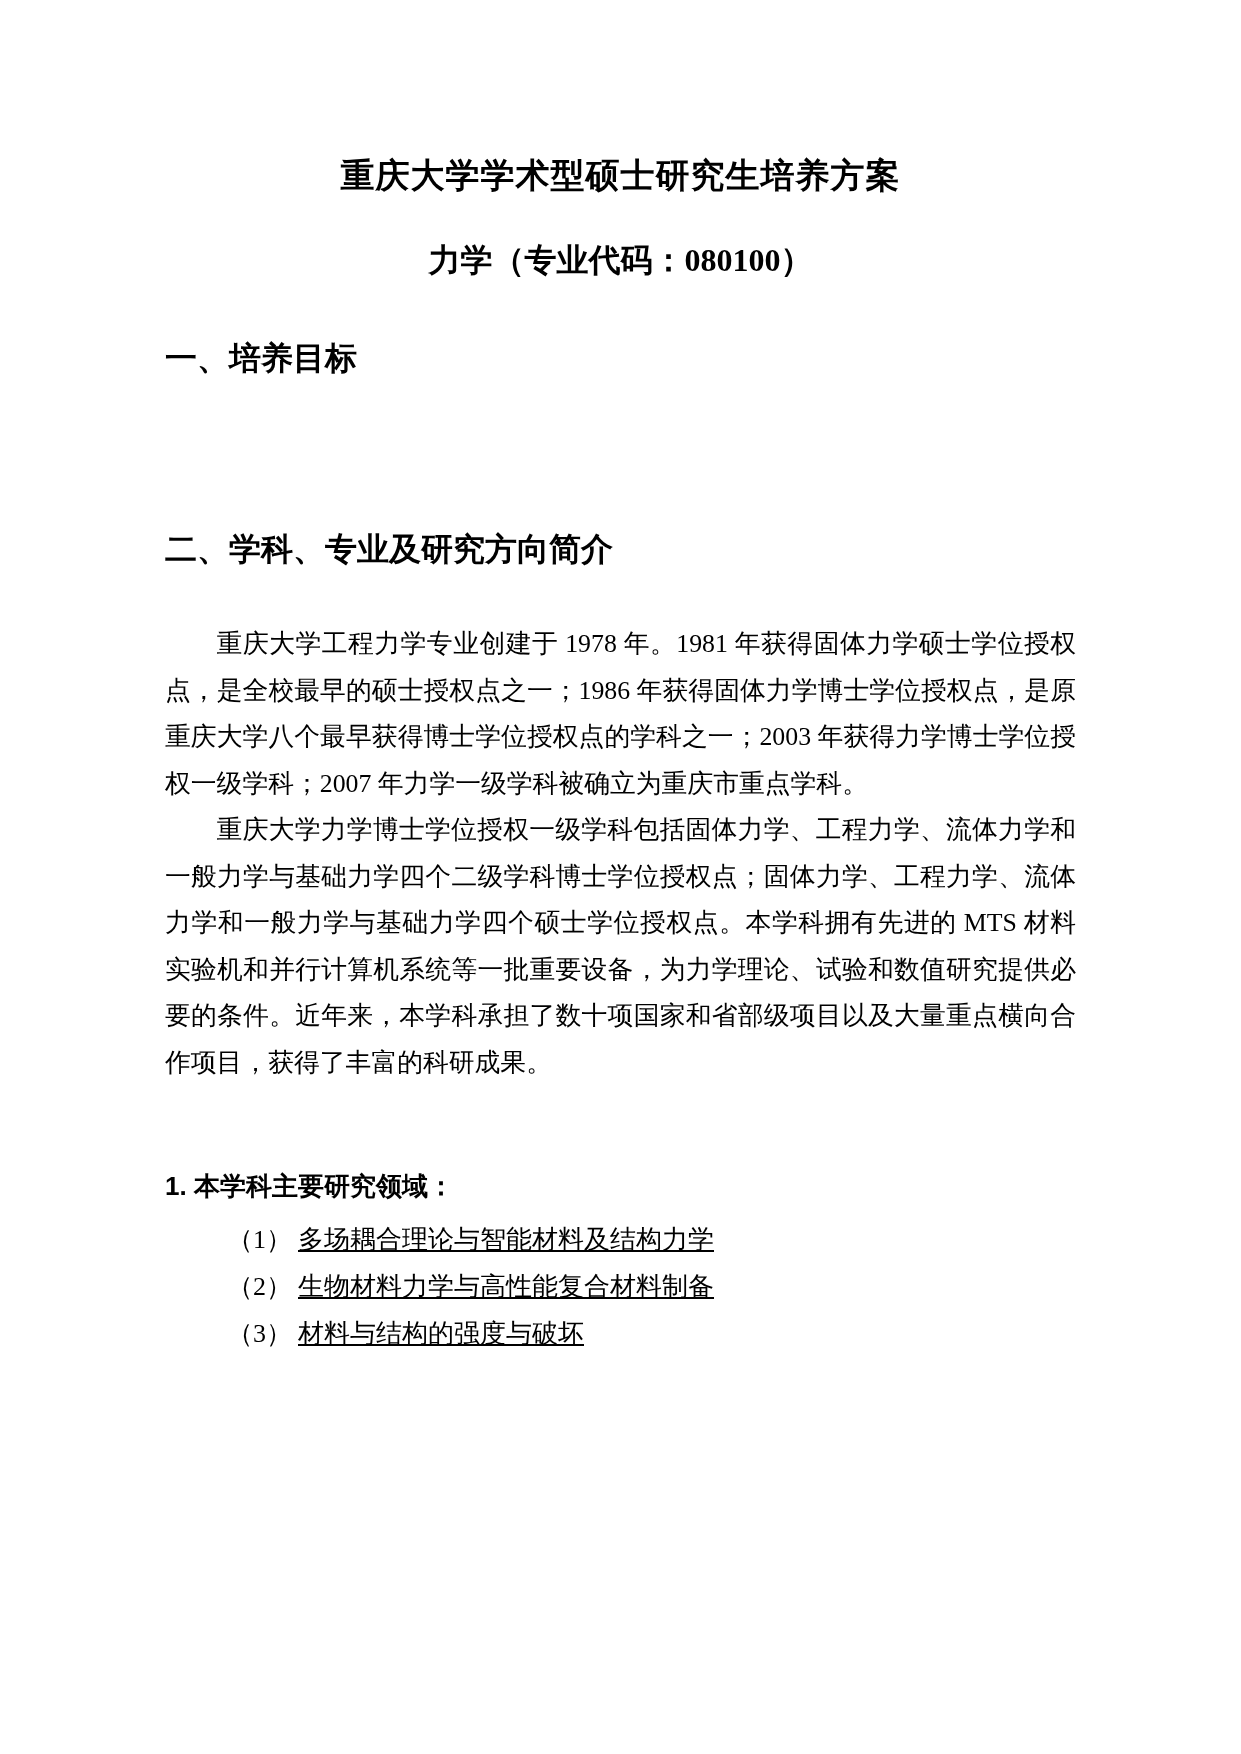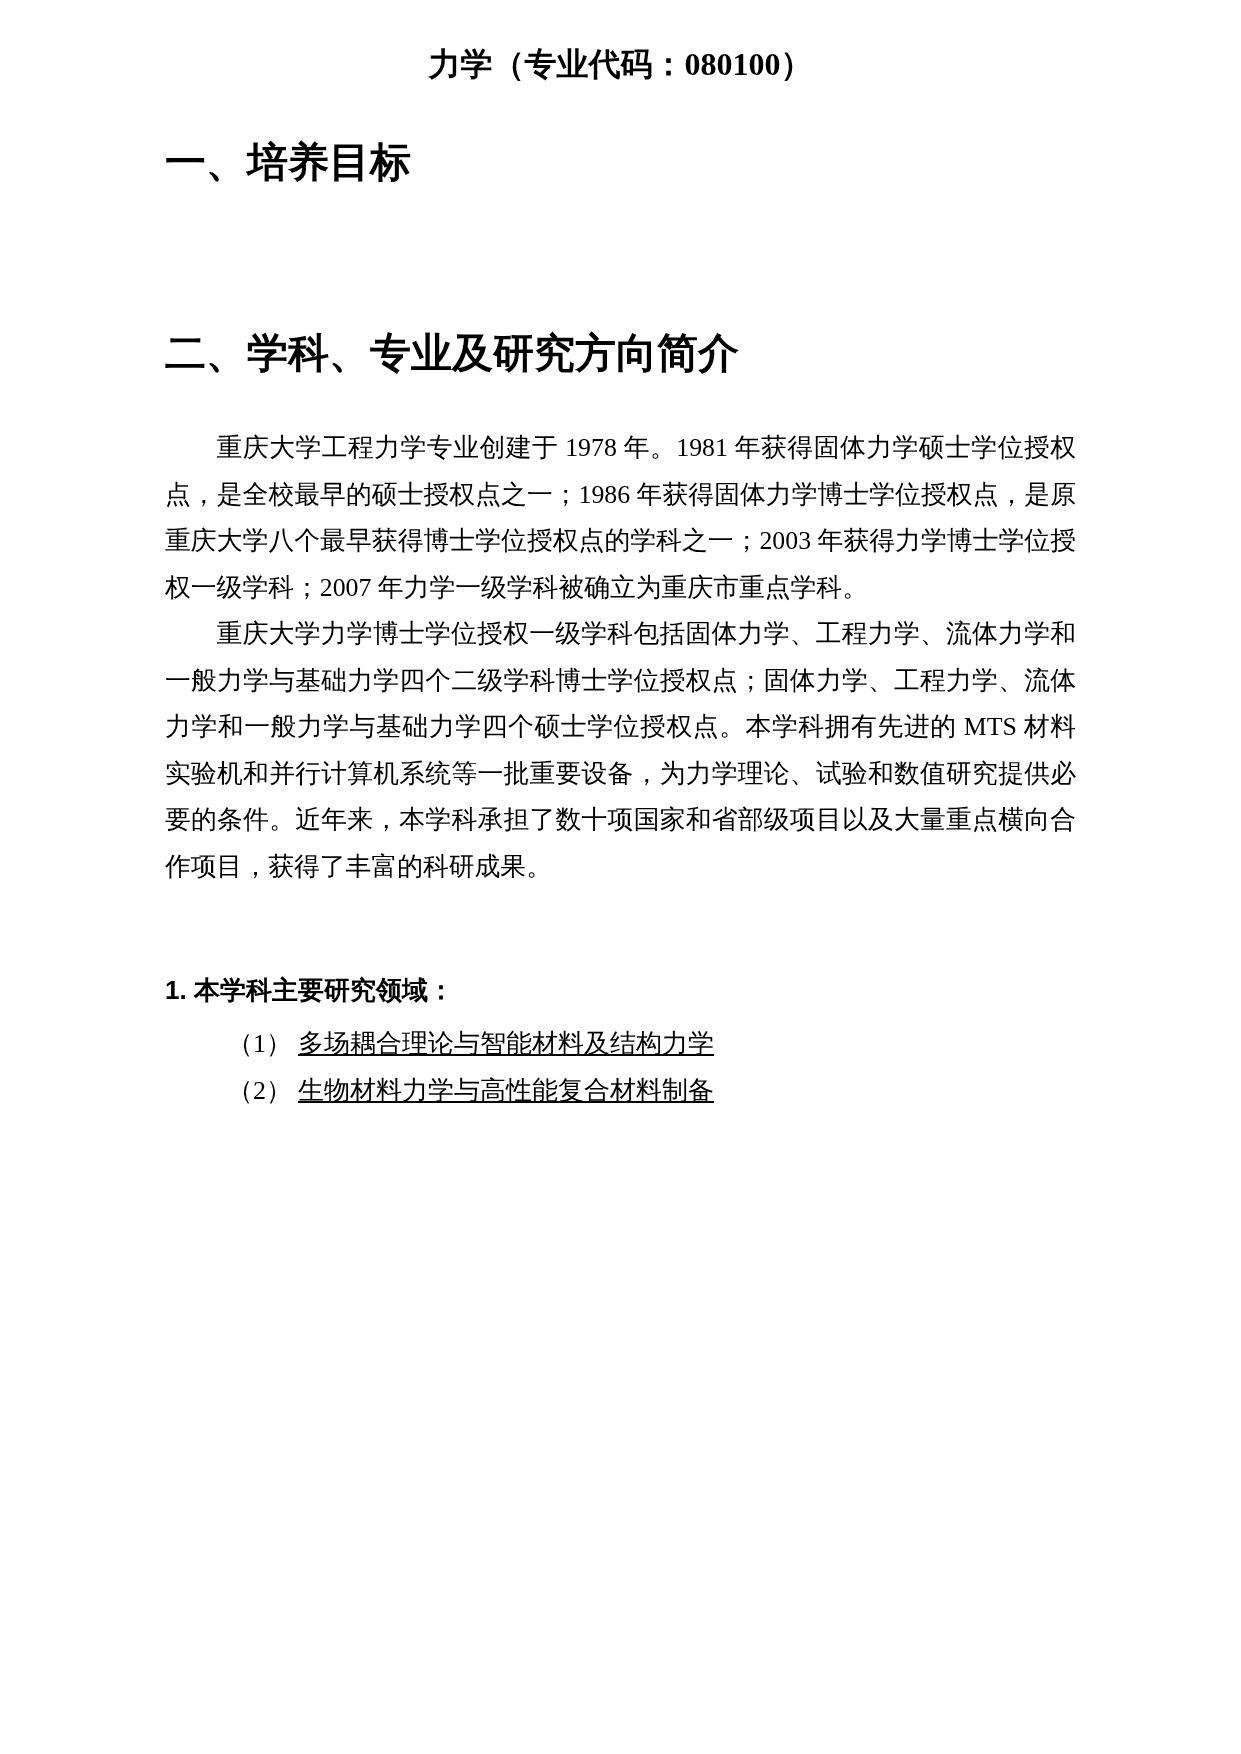--- a/index.html
+++ b/index.html
@@ -25,21 +25,21 @@
   }
   .doc-subtitle {
     margin: 45px 0 0 0;
     font-size: 32px;
     line-height: 38px;
     font-weight: bold;
     text-align: center;
   }
   .sec-heading {
     font-family: "Liberation Sans", "DejaVu Sans", sans-serif;
-    font-size: 41px;
+    font-size: 32px;
     line-height: 40px;
     font-weight: bold;
     margin: 0;
   }
   .sec-heading.h1 { margin-top: 59px; }
   .sec-heading.h2 { margin-top: 151px; }
   .body-p {
     font-size: 25.8px;
     line-height: 46.5px;
     text-align: justify;
@@ -66,20 +66,21 @@
   .area-marker {
     display: inline-block;
     min-width: 71px;
   }
 </style>
 </head>
 <body>
 
 <div class="page">
 
+  <h1 class="doc-title">重庆大学学术型硕士研究生培养方案</h1>
 
   <h2 class="doc-subtitle">力学（专业代码：080100）</h2>
 
   <h3 class="sec-heading h1">一、培养目标</h3>
 
 
   <h3 class="sec-heading h2">二、学科、专业及研究方向简介</h3>
 
   <p class="body-p s2p1">重庆大学工程力学专业创建于 1978 年。1981 年获得固体力学硕士学位授权点，是全校最早的硕士授权点之一；1986 年获得固体力学博士学位授权点，是原重庆大学八个最早获得博士学位授权点的学科之一；2003 年获得力学博士学位授权一级学科；2007 年力学一级学科被确立为重庆市重点学科。</p>
 
@@ -87,15 +88,18 @@
 
   <h4 class="sub-heading">1. 本学科主要研究领域：</h4>
 
   <div class="area-list">
     <div class="area-item">
       <span class="area-marker">（1）</span><span>多场耦合理论与智能材料及结构力学</span>
     </div>
     <div class="area-item">
       <span class="area-marker">（2）</span><span>生物材料力学与高性能复合材料制备</span>
     </div>
+    <div class="area-item">
+      <span class="area-marker">（3）</span><span>材料与结构的强度与破坏</span>
+    </div>
   </div>
 
 </div>
 
 </body></html>

